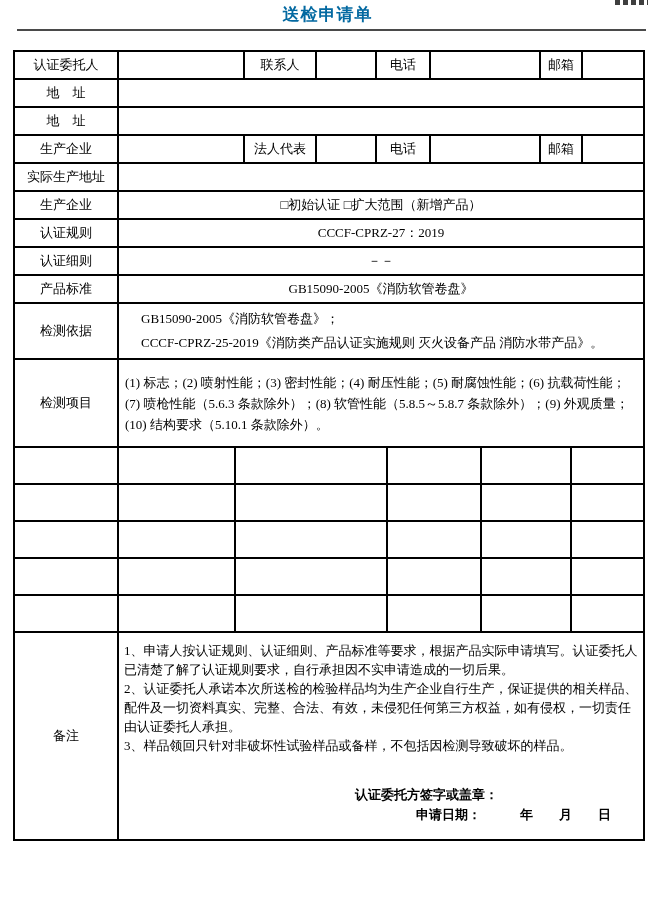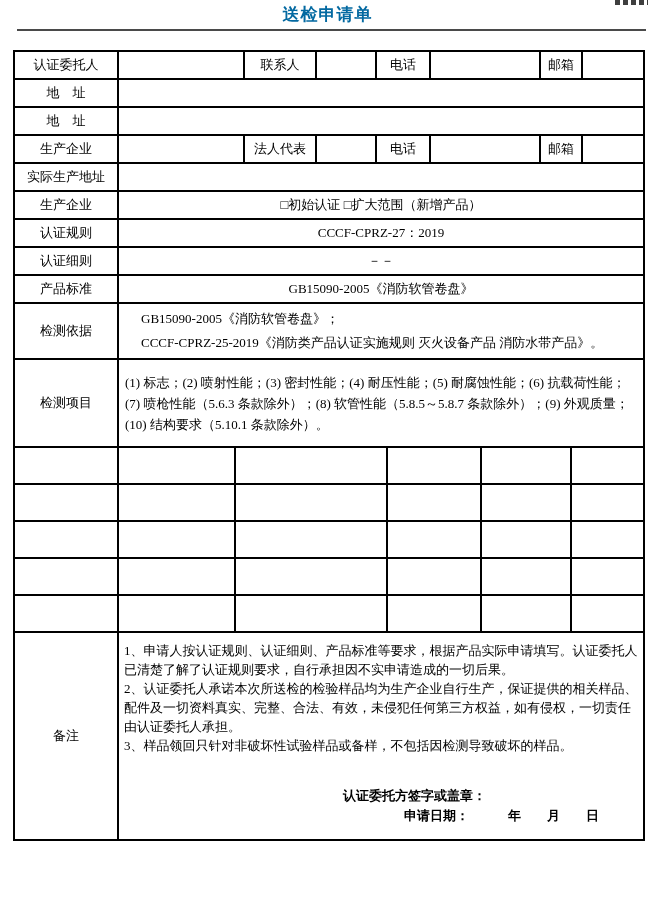--- a/index.html
+++ b/index.html
@@ -76,23 +76,24 @@
     vertical-align:top;
     padding:8px 5px 0 5px;
     line-height:19px;
     text-align:left;
     margin-left:8px;
   }
   .note-line{margin:0;}
   .sig-block{
     position:absolute;
     left:0;
-    right:16px;
+    right:4px;
     bottom:13px;
     line-height:20px;
+    font-family:Liberation Mono, monospace;
   }
   .sig-line1{text-align:right;padding-right:141px;font-weight:bold;}
   .sig-line2{text-align:right;padding-right:28px;font-weight:bold;}
 </style>
 </head>
 <body>
 
 <div class="page">
 
   <div class="corner-smudge"></div>

